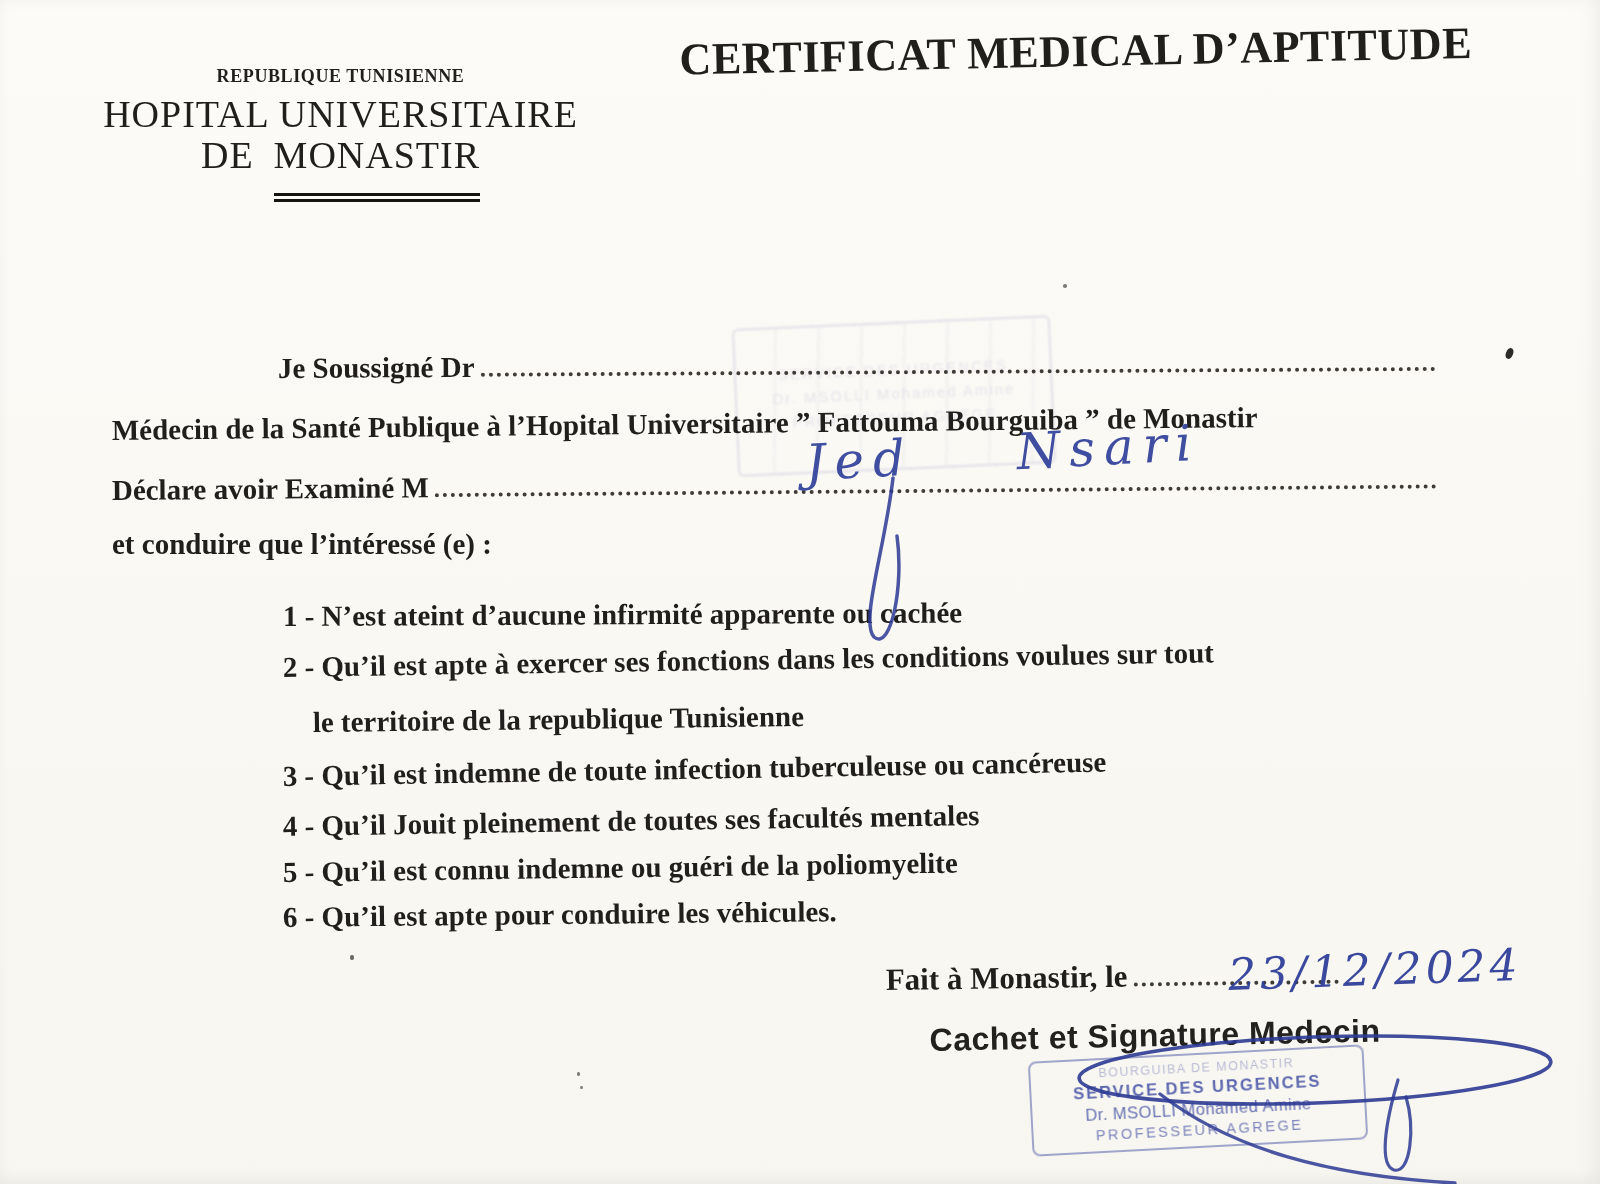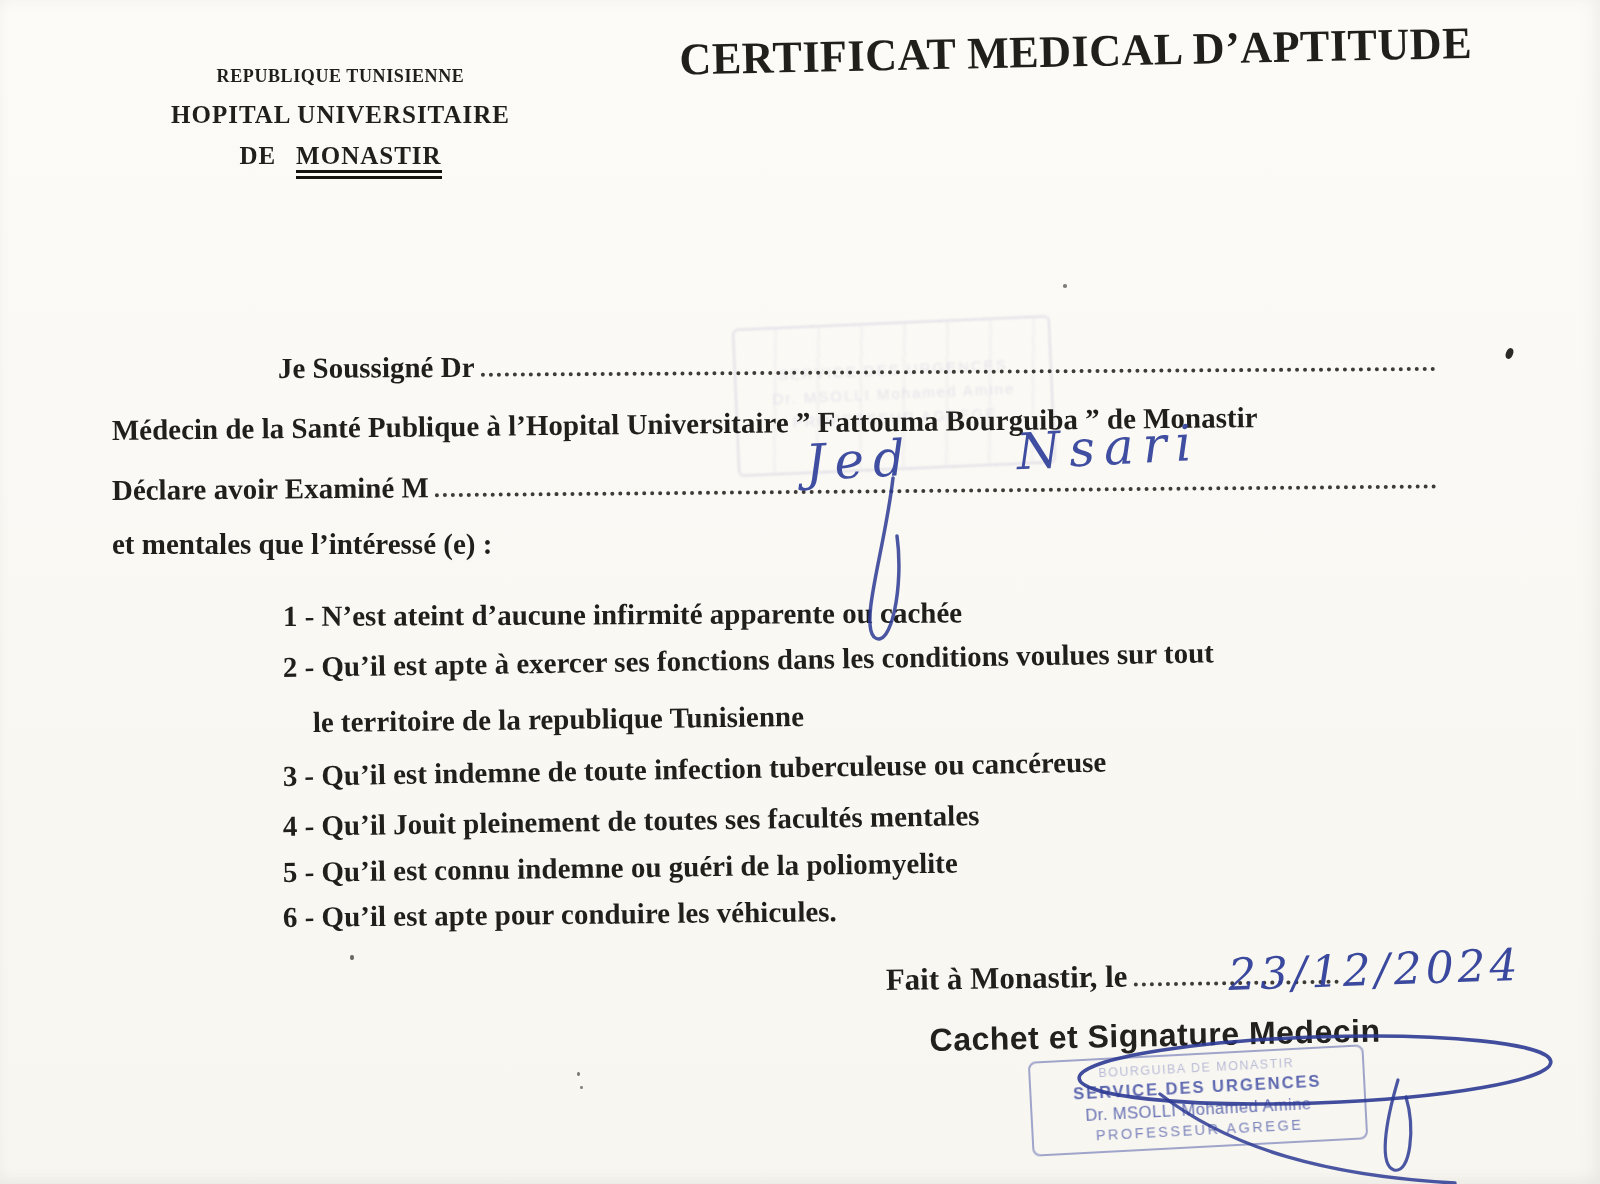--- a/index.html
+++ b/index.html
@@ -5,23 +5,23 @@
   html,body{margin:0;padding:0;background:#888;}
   .page{
     position:relative;width:1600px;height:1184px;overflow:hidden;
     background:linear-gradient(180deg,#fcfbf7 0%,#faf8f3 55%,#f8f6f0 100%);
     box-shadow:inset -8px 0 18px rgba(0,0,0,.035), inset 0 -6px 14px rgba(0,0,0,.03);
     font-family:"Liberation Serif","DejaVu Serif",serif;color:#211f1c;
   }
   
   .letterhead{position:absolute;left:88px;top:58px;width:505px;text-align:center;}
   .lh-small{font-size:18px;line-height:36px;letter-spacing:.6px;font-weight:600;}
-  .lh-big{font-size:25px;line-height:41px;letter-spacing:1px;font-weight:bold;}
+  .lh-big{font-size:38px;line-height:41px;letter-spacing:1px;font-weight:normal;}
   .lh-de{margin-right:20px;}
-  .dbl-underline{border-bottom:9px double #15130f;padding-bottom:1px;}
+  .dbl-underline{border-bottom:9px double #15130f;padding-bottom:17px;}
   
   .title{position:absolute;left:655px;top:34px;width:860px;margin:0;text-align:center;
     font-size:45px;font-weight:bold;letter-spacing:.5px;
     transform:rotate(-1.2deg) scaleX(.98);transform-origin:left bottom;white-space:nowrap;}
   
   .bodyline{position:absolute;font-size:29px;font-weight:bold;white-space:nowrap;transform-origin:left bottom;}
   .row{display:flex;align-items:baseline;}
   .dots{display:inline-block;height:4px;border-bottom:4px dotted rgba(36,33,29,.88);margin-left:6px;}
   .l-soussigne{left:278px;top:352px;width:1158px;transform:rotate(-.35deg);}
   .l-soussigne .dots{flex:1;}
@@ -100,21 +100,21 @@
   </div>
 
   <div class="bodyline l-medecin">Médecin de la Santé Publique à l’Hopital Universitaire ” Fattouma Bourguiba ” de Monastir</div>
 
   <div class="bodyline row l-examine">
     <span>Déclare avoir Examiné M</span>
     <span class="dots"></span>
   </div>
   <div class="handwriting hw-name">Jed Nsari</div>
 
-  <div class="bodyline l-certifie">et mentales que l’intéressé (e) :</div>
+  <div class="bodyline l-certifie">et conduire que l’intéressé (e) :</div>
 
   <div class="item i1">1 - N’est ateint d’aucune infirmité apparente ou cachée</div>
   <div class="item i2">2 - Qu’il est apte à exercer ses fonctions dans les conditions voulues sur tout</div>
   <div class="item i2b">le territoire de la republique Tunisienne</div>
   <div class="item i3">3 - Qu’il est indemne de toute infection tuberculeuse ou cancéreuse</div>
   <div class="item i4">4 - Qu’il Jouit pleinement de toutes ses facultés mentales</div>
   <div class="item i5">5 - Qu’il est connu indemne ou guéri de la poliomyelite</div>
   <div class="item i6">6 - Qu’il est apte pour conduire les véhicules.</div>
 
   <div class="bodyline row l-fait">

